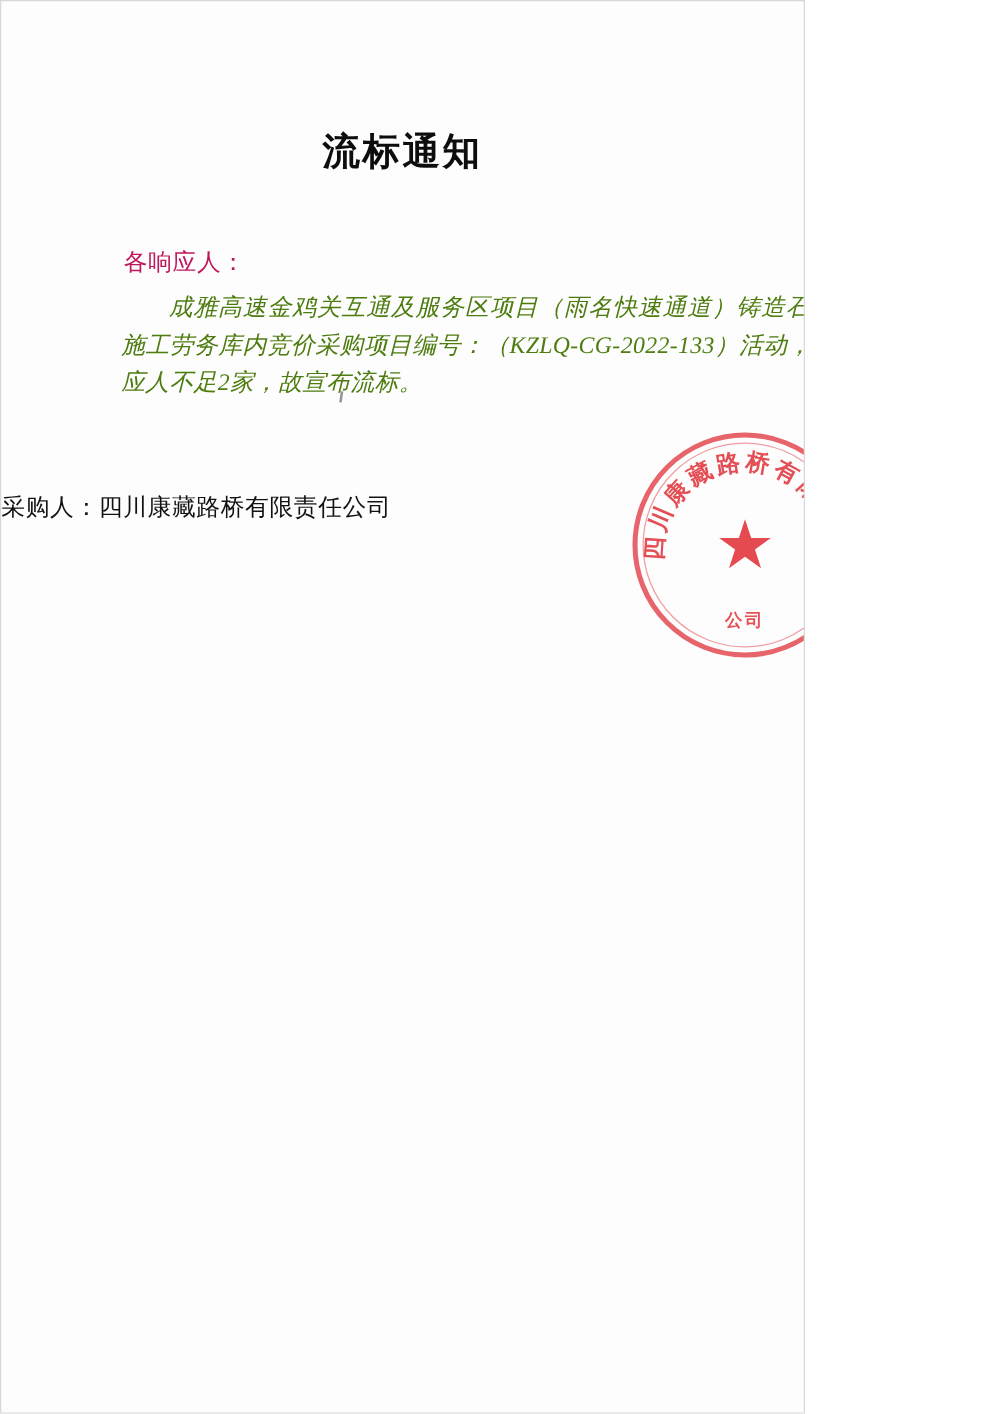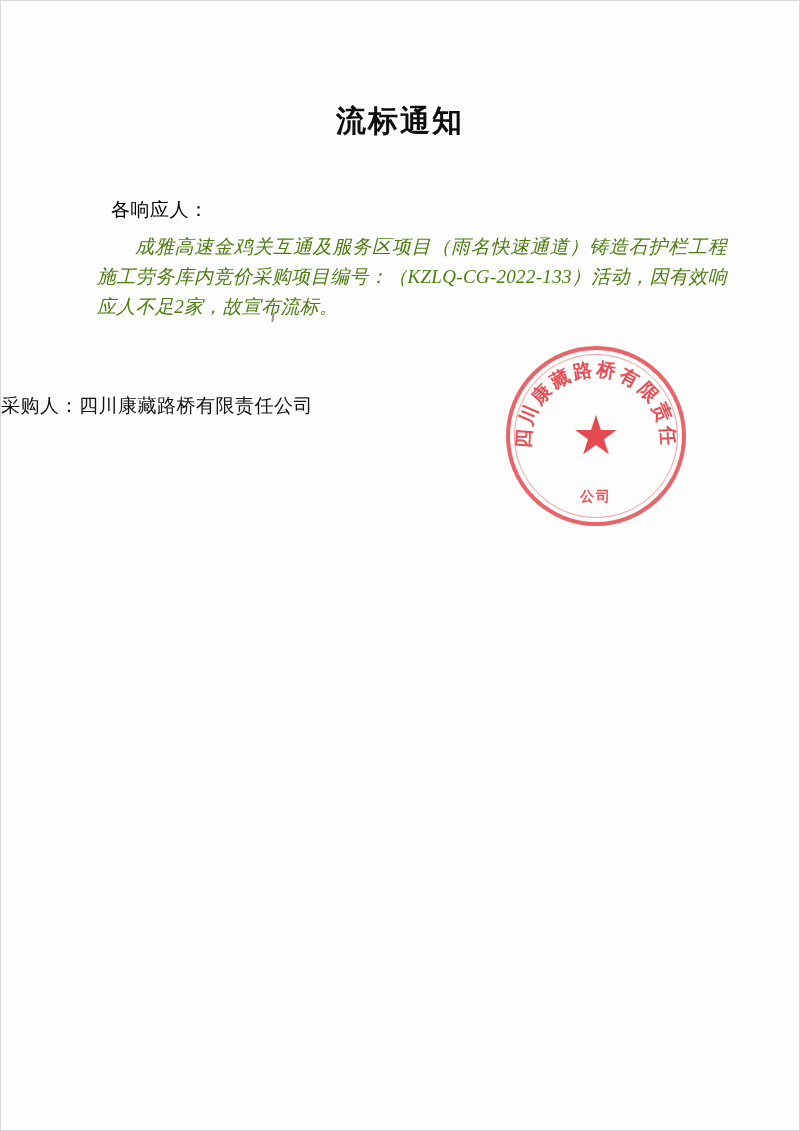--- a/index.html
+++ b/index.html
@@ -5,21 +5,21 @@
   html, body {
     margin: 0;
     padding: 0;
     background: #ffffff;
   }
   body {
     font-family: "Liberation Serif", "DejaVu Serif", serif;
   }
   .page {
     position: relative;
-    width: 800px;
+    width: 644px;
     height: 1131px;
     background: #fdfdfd;
     border: 1px solid #d8d8d8;
     box-sizing: border-box;
     overflow: hidden;
   }
   .doc-title {
     position: absolute;
     top: 100px;
     left: 0;
@@ -27,23 +27,23 @@
     text-align: center;
     font-size: 30px;
     font-weight: bold;
     letter-spacing: 2px;
     color: #0d0d0d;
     font-family: "Liberation Serif", "DejaVu Serif", serif;
   }
   .salutation {
     position: absolute;
     top: 196px;
-    left: 110px;
+    left: 98px;
     font-size: 19px;
-    color: #000000;
+    color: #be185d;
     letter-spacing: 0.5px;
   }
   .body-text {
     position: absolute;
     top: 231px;
     left: 96px;
     width: 630px;
     font-size: 19px;
     line-height: 30px;
     color: #4d7c0f;

